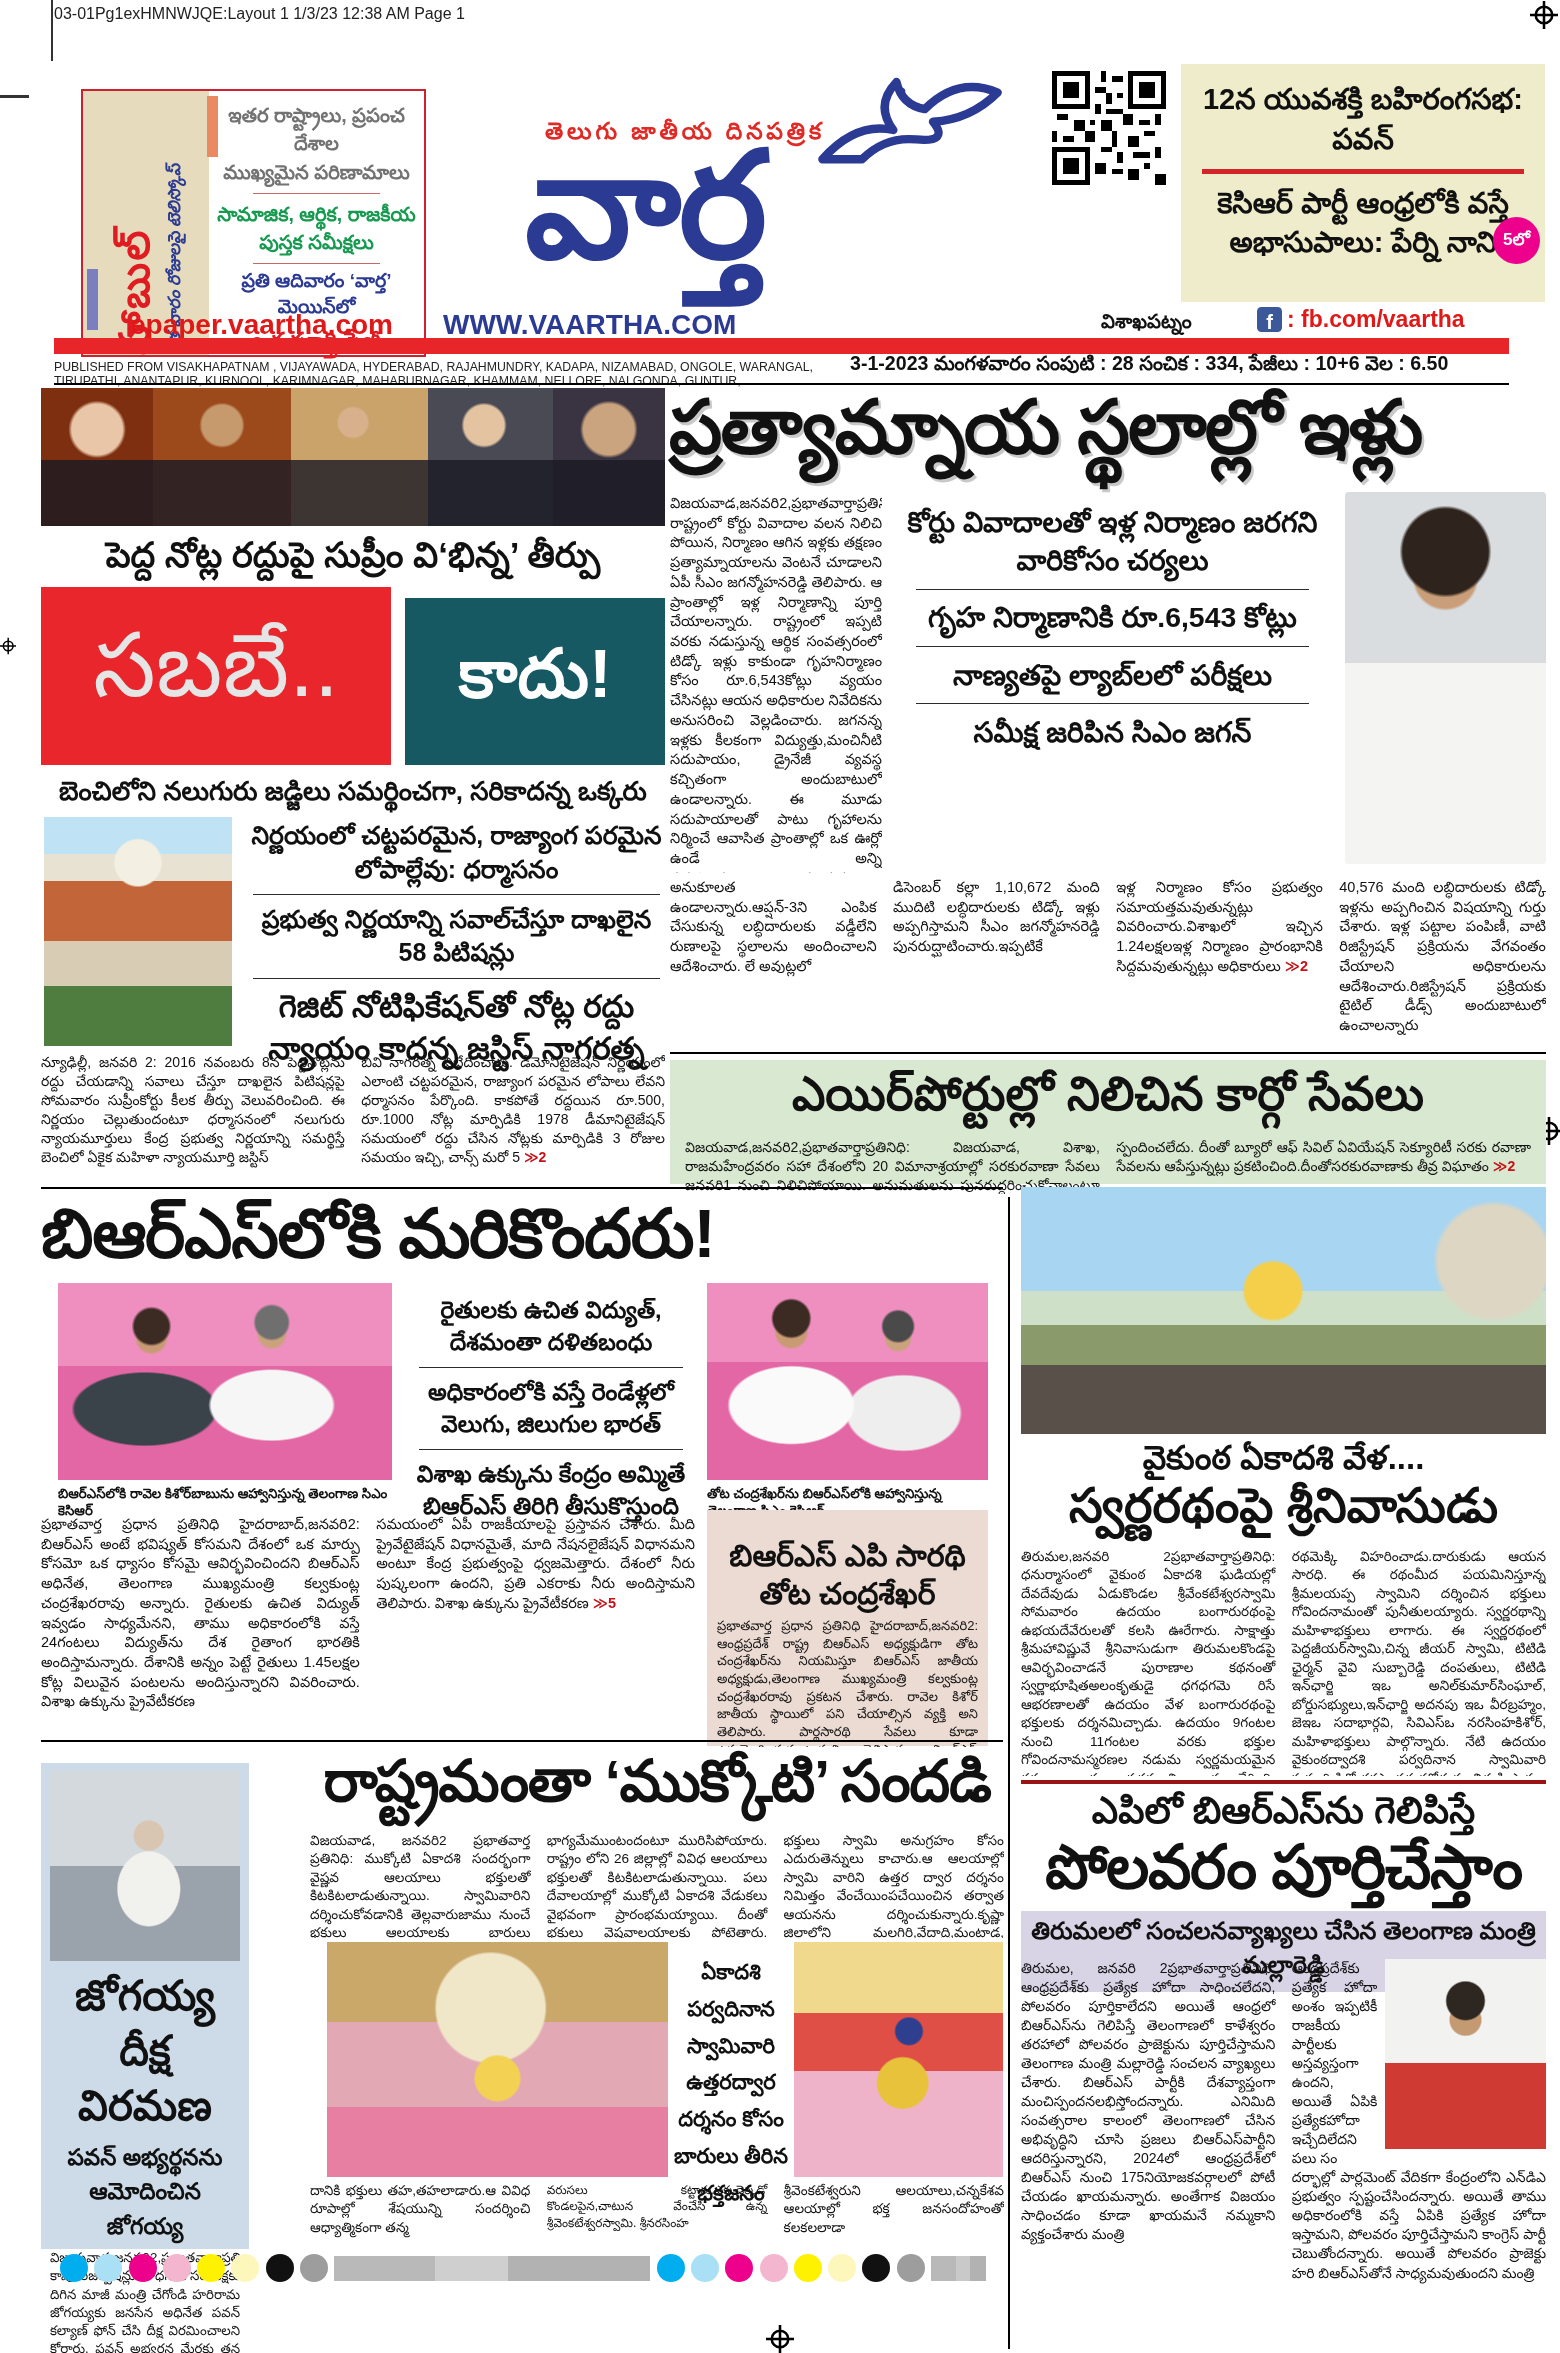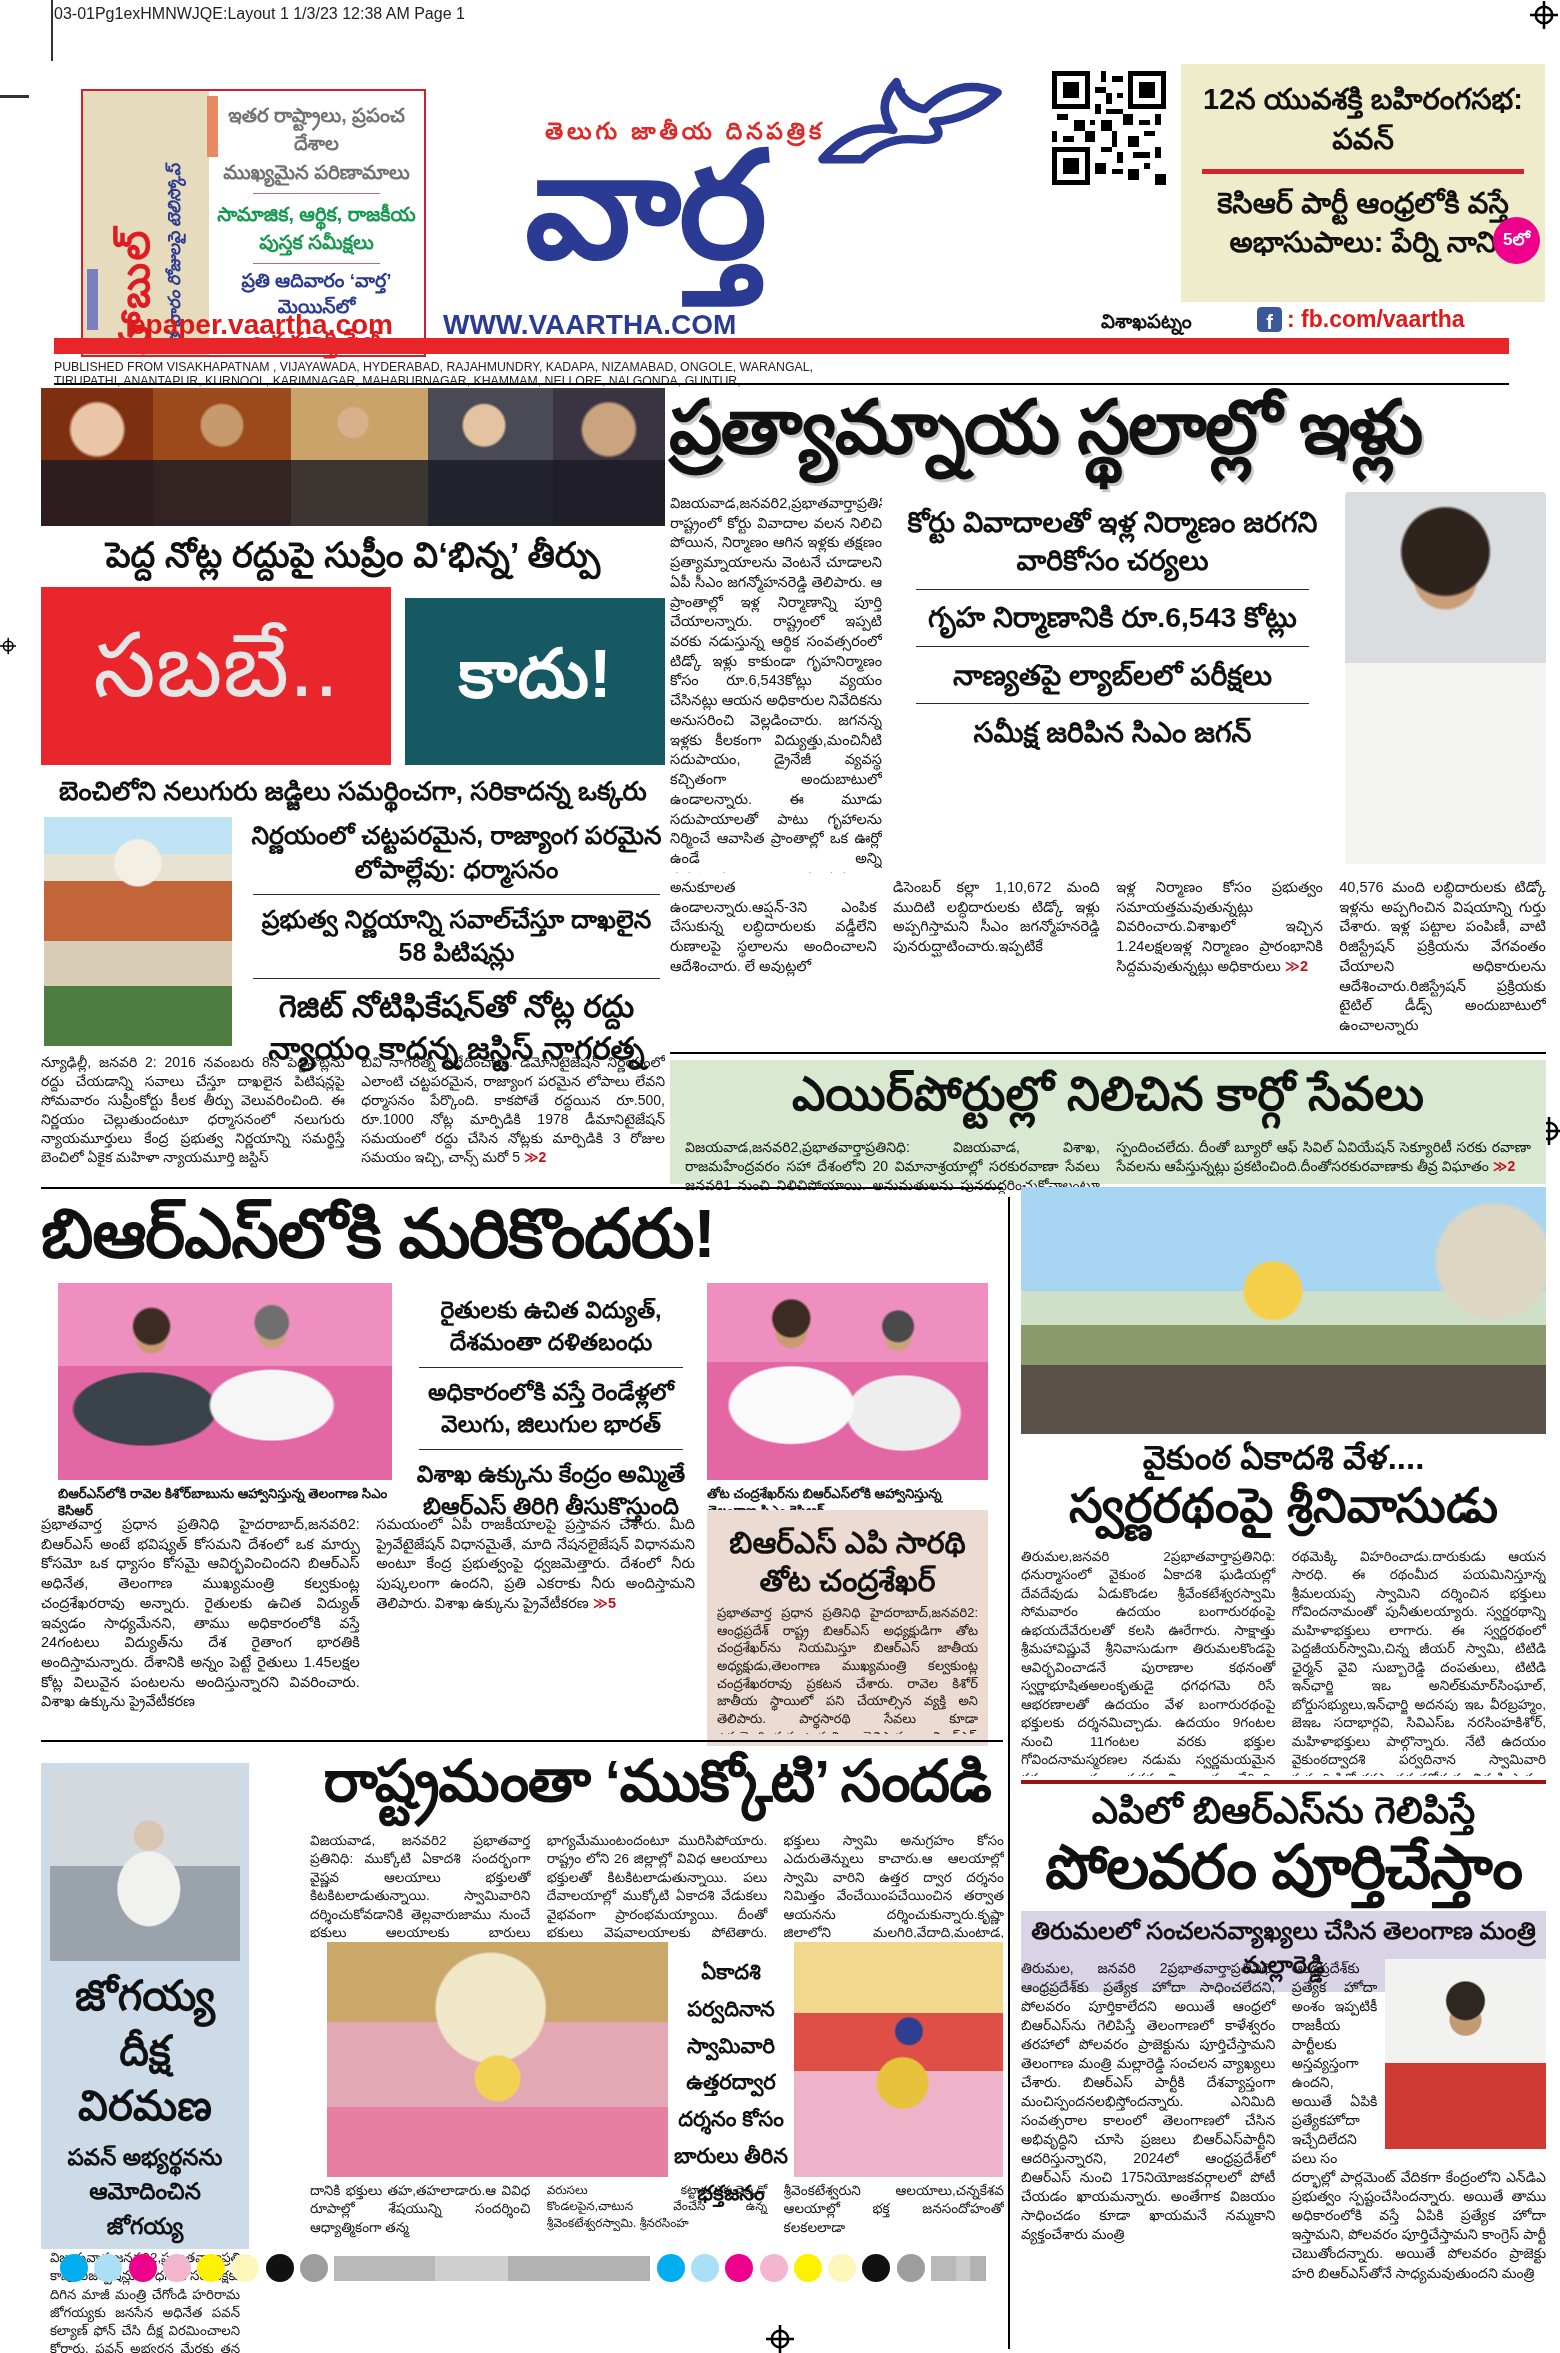--- a/index.html
+++ b/index.html
@@ -138,20 +138,21 @@
   <div class="abs b" style="left:443px;top:309px;color:#2b3a92;font-size:28px">WWW.VAARTHA.COM</div>
   <div class="abs b" style="left:1101px;top:310px;font-size:19.6px">విశాఖపట్నం</div>
   <div class="abs" style="left:1257px;top:306px;display:flex;align-items:center;gap:5px">
     <span style="width:25px;height:25px;background:#3b5998;color:#fff;border-radius:4.4px;font-weight:900;font-size:20px;
            display:flex;align-items:flex-end;justify-content:center;line-height:1">f</span>
     <span class="b" style="color:#e01818;font-size:23px">: fb.com/vaartha</span>
   </div>
 
   <div class="abs" style="left:54px;top:338px;width:1455px;height:16px;background:#e8262a"></div>
   <div class="abs" style="left:54px;top:360px;width:784px;font-size:12.3px;color:#222">PUBLISHED FROM  VISAKHAPATNAM , VIJAYAWADA, HYDERABAD,  RAJAHMUNDRY, KADAPA,  NIZAMABAD, ONGOLE, WARANGAL, TIRUPATHI, ANANTAPUR, KURNOOL, KARIMNAGAR, MAHABUBNAGAR, KHAMMAM, NELLORE, NALGONDA, GUNTUR, TADEPALLIGUDEM,SRIKAKULAM</div>
+  <div class="abs b" style="left:850px;top:352px;font-size:19.6px">3-1-2023 మంగళవారం సంపుటి : 28  సంచిక : 334,  పేజీలు : 10+6 వెల : 6.50</div>
   <div class="abs rule" style="left:54px;top:383px;width:1455px;height:1.9px"></div>
 
   <div class="abs b" style="left:669px;top:384px;width:879px;font-size:75px;white-space:nowrap;letter-spacing:-1.9px;
         text-shadow:2.5px 2.5px 0 #c9c9c9">ప్రత్యామ్నాయ స్థలాల్లో ఇళ్లు</div>
 
   <div class="abs body-t" style="left:670px;top:494px;width:212px;height:379px;overflow:hidden">
     <span class="byline">విజయవాడ,జనవరి2,ప్రభాతవార్తాప్రతినిధి:</span>
     <span>రాష్ట్రంలో కోర్టు వివాదాల వలన నిలిచి పోయిన, నిర్మాణం ఆగిన ఇళ్లకు తక్షణం ప్రత్యామ్నాయాలను వెంటనే చూడాలని ఏపీ సీఎం జగన్మోహనరెడ్డి తెలిపారు. ఆ ప్రాంతాల్లో ఇళ్ల నిర్మాణాన్ని పూర్తి చేయాలన్నారు. రాష్ట్రంలో ఇప్పటి వరకు నడుస్తున్న ఆర్థిక సంవత్సరంలో టిడ్కో ఇళ్లు కాకుండా గృహనిర్మాణం కోసం రూ.6,543కోట్లు వ్యయం చేసినట్లు ఆయన అధికారుల నివేదికను అనుసరించి వెల్లడించారు. జగనన్న ఇళ్లకు కీలకంగా విద్యుత్తు,మంచినీటి సదుపాయం, డ్రైనేజీ వ్యవస్థ కచ్చితంగా అందుబాటులో ఉండాలన్నారు. ఈ మూడు సదుపాయాలతో పాటు గృహాలను నిర్మించే ఆవాసిత ప్రాంతాల్లో ఒక ఊర్లో ఉండే అన్ని సదుపాయాలుండాలన్నారు. గృహ</span>
   </div>
 
@@ -272,21 +273,21 @@
 
   <div class="abs colwrap" style="left:41px;top:1515px;width:654px;height:218px;overflow:hidden">
     <div class="body-t">
       <span class="byline">ప్రభాతవార్త ప్రధాన ప్రతినిధి హైదరాబాద్,జనవరి2:</span> <span>బిఆర్ఎస్ అంటే భవిష్యత్ కోసమని దేశంలో ఒక మార్పు కోసమో ఒక ధ్యాసం కోసమై ఆవిర్భవించిందని బిఆర్ఎస్ అధినేత, తెలంగాణ ముఖ్యమంత్రి కల్వకుంట్ల చంద్రశేఖరరావు అన్నారు. రైతులకు ఉచిత విద్యుత్ ఇవ్వడం సాధ్యమేనని, తాము అధికారంలోకి వస్తే 24గంటలు విద్యుత్‌ను దేశ రైతాంగ భారతికి అందిస్తామన్నారు. దేశానికి అన్నం పెట్టే రైతులు 1.45లక్షల కోట్ల విలువైన పంటలను అందిస్తున్నారని వివరించారు. విశాఖ ఉక్కును ప్రైవేటీకరణ</span>
     </div>
     <div class="body-t">
       <span>సమయంలో ఏపీ రాజకీయాలపై ప్రస్తావన చేశారు. మీది ప్రైవేటైజేషన్ విధానమైతే, మాది నేషనలైజేషన్ విధానమని అంటూ కేంద్ర ప్రభుత్వంపై ధ్వజమెత్తారు. దేశంలో నీరు పుష్కలంగా ఉందని, ప్రతి ఎకరాకు నీరు అందిస్తామని తెలిపారు. విశాఖ ఉక్కును ప్రైవేటీకరణ</span> <span class="jump">≫<span>5</span></span>
     </div>
   </div>
 
-  <div class="abs" style="left:707px;top:1510px;width:281px;height:236px;background:#ecdbd3;padding:14px 10px;box-sizing:border-box">
+  <div class="abs" style="left:707px;top:1510px;width:281px;height:236px;background:#ecdbd3;padding:27px 10px;box-sizing:border-box">
     <div class="b ctr" style="font-size:30px;line-height:1.25">
       <span>బిఆర్ఎస్ ఎపి సారథి</span><br>
       <span>తోట చంద్రశేఖర్</span>
     </div>
     <div class="body-t" style="font-size:13px;margin-top:5px;height:130px;overflow:hidden">
       <span class="byline">ప్రభాతవార్త ప్రధాన ప్రతినిధి  హైదరాబాద్,జనవరి2:</span> <span>ఆంధ్రప్రదేశ్ రాష్ట్ర బిఆర్ఎస్ అధ్యక్షుడిగా తోట చంద్రశేఖర్‌ను నియమిస్తూ బిఆర్ఎస్ జాతీయ అధ్యక్షుడు,తెలంగాణ ముఖ్యమంత్రి కల్వకుంట్ల చంద్రశేఖరరావు ప్రకటన చేశారు. రావెల కిశోర్ జాతీయ స్థాయిలో పని చేయాల్సిన వ్యక్తి అని తెలిపారు. పార్థసారథి సేవలు కూడా ఉపయోగించుకుంటామని తెలిపారు. బిఆర్ఎస్ విస్తరణ కోసం మంచి వజ్రాలు దొరికాయని భావిస్తున్నామని, వైకుంఠ ఏకాదశి సందర్భంగా మంచి పనిని చేసుకుంటున్నామని తెలిపారు.</span>
        
     </div>
   </div>
 

